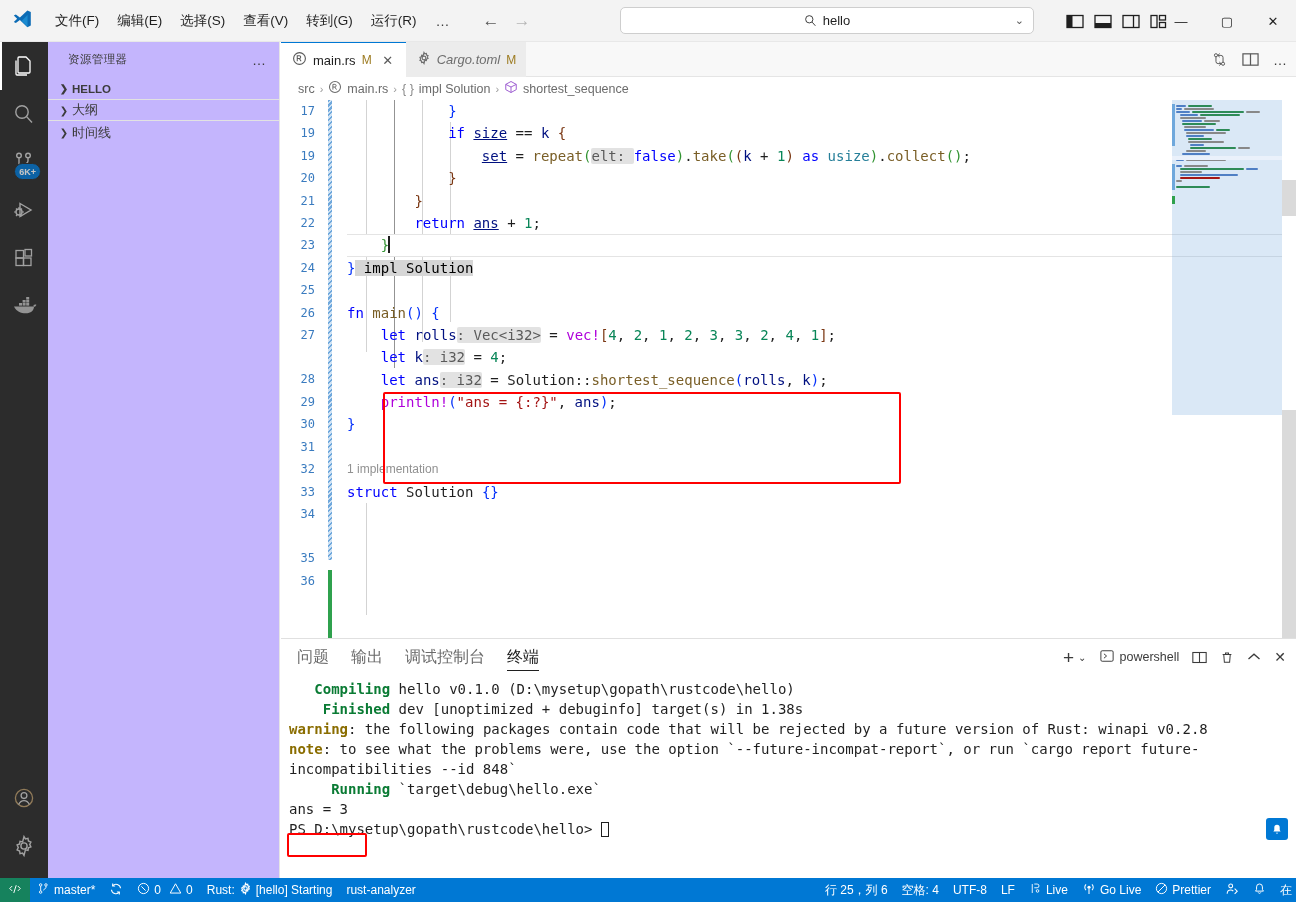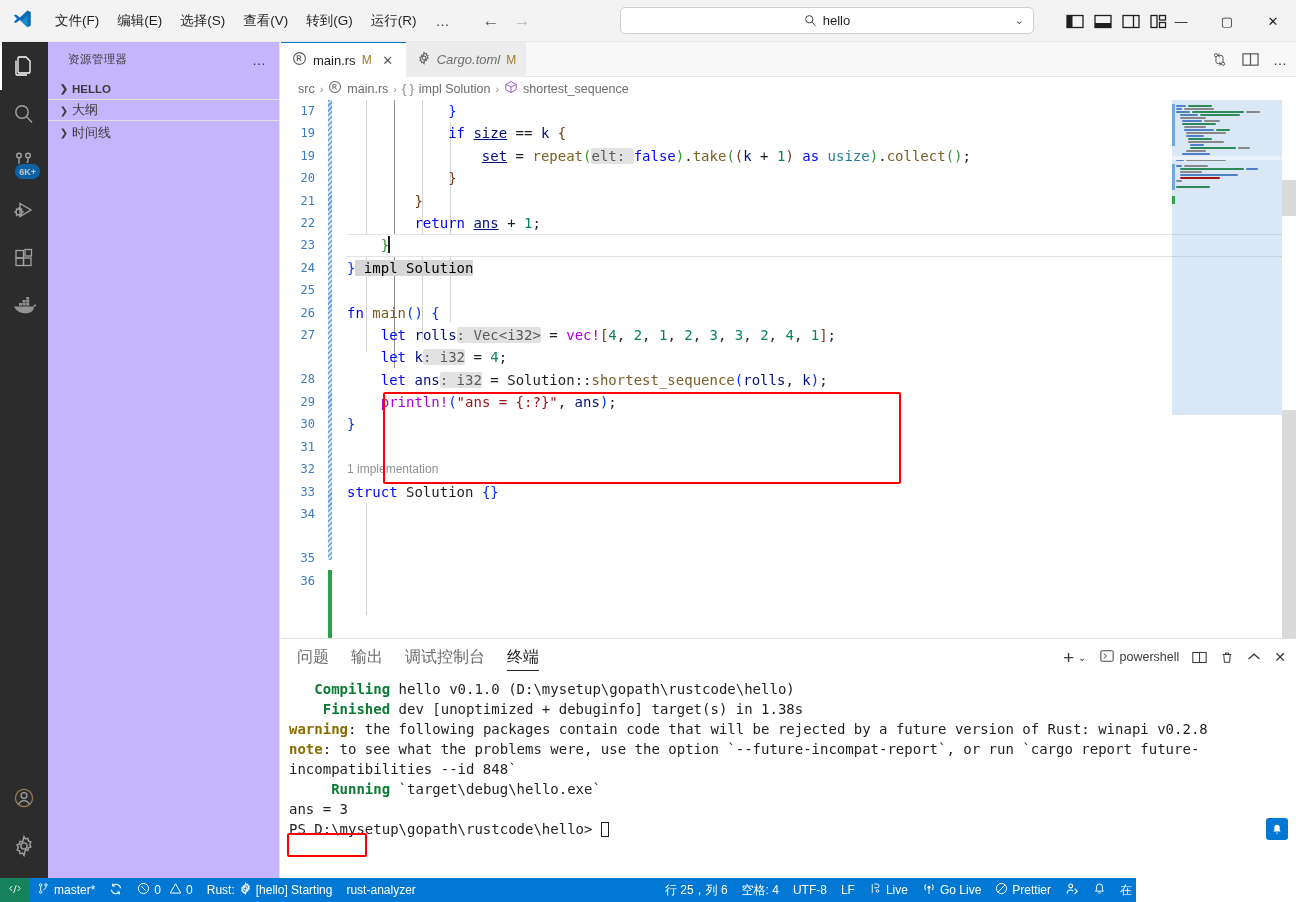--- a/index.html
+++ b/index.html
@@ -188,21 +188,21 @@
     position: absolute; left: 0; top: 36px; right: 0; bottom: 0; padding: 4px 0 0 8px;
     font-family: "DejaVu Sans Mono", monospace; font-size: 14px; color: #1f1f1f;
     line-height: 20px; white-space: pre-wrap; overflow: hidden;
   }
   .tgreen { color: #0a7b34; font-weight: bold; }
   .tyellow { color: #8a6d00; font-weight: bold; }
   .tcursor { display:inline-block; width:8px; height:15px; border:1px solid #1f1f1f; vertical-align:-3px; }
 
   
   .statusbar {
-    position: absolute; left: 0; bottom: 0; width: 1136px; height: 24px;
+    position: absolute; left: 0; bottom: 0; width: 1296px; height: 24px;
     background: #0078d4; color: #ffffff; display: flex; align-items: flex-end;
     font-size: 12px;
   }
   .sb-left { display: flex; align-items: center; }
   .sb-right { margin-left: auto; display: flex; align-items: center; }
   .sbi { height: 24px; display: flex; align-items: center; gap: 4px; padding: 0 7px; cursor: pointer; white-space: nowrap; }
   .sb-remote { background: #16825d; padding: 0 8px; height: 24px; display:flex; align-items:center; }
 
   .bell-toast { position: absolute; right: 8px; bottom: 38px; width: 22px; height: 22px;
                 background: #0078d4; border-radius: 3px; display:flex; align-items:center; justify-content:center; }

